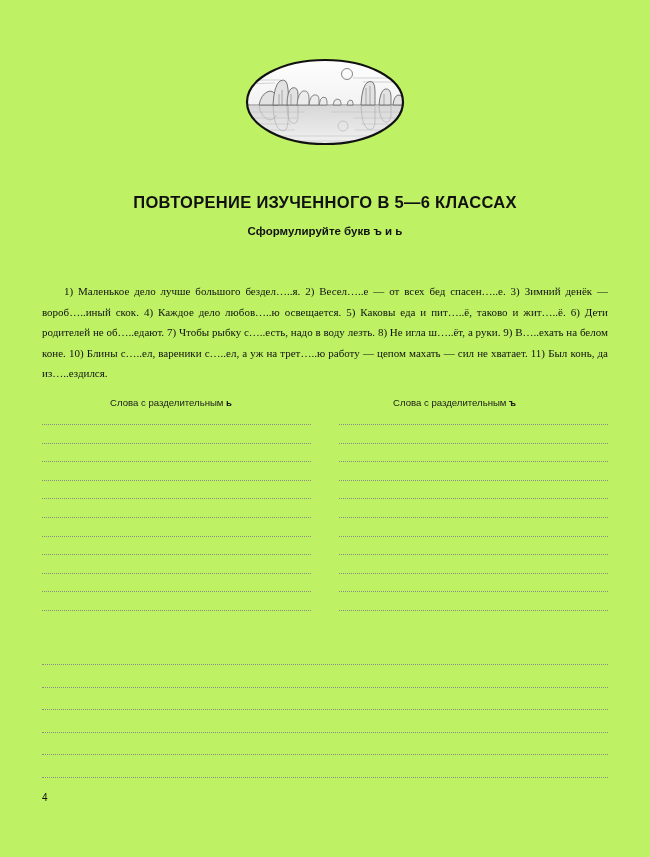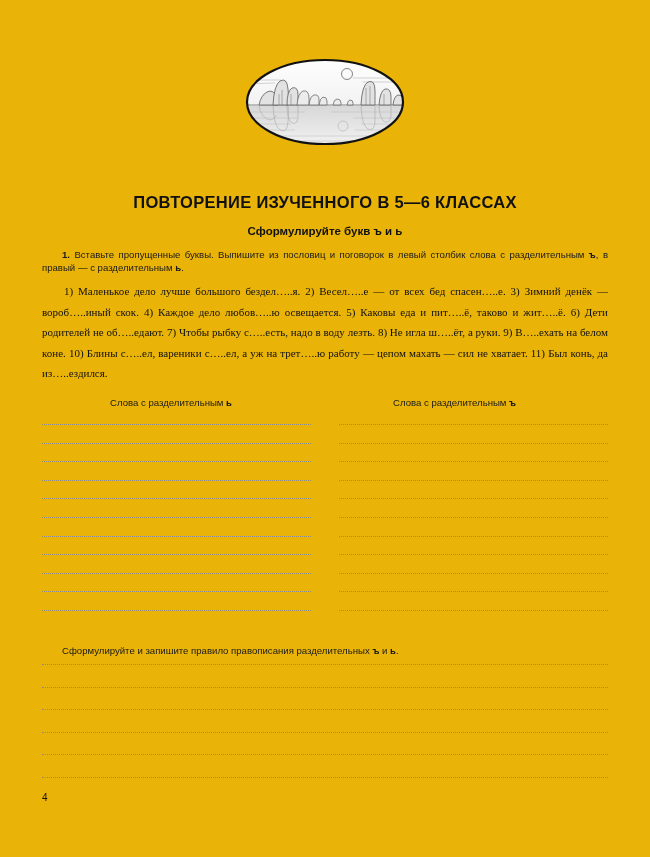--- a/index.html
+++ b/index.html
@@ -12,21 +12,21 @@
     height: 857px;
     position: relative;
     font-family: "Liberation Sans", sans-serif;
     color: #000000;
     overflow: hidden;
   }
 
   .page {
     position: absolute;
     inset: 0;
-    background: #eab308;
+    background: #bef264;
   }
 
   
   .vignette-wrap {
     position: absolute;
     left: 0;
     right: 0;
     top: 56px;
     display: flex;
     justify-content: center;
@@ -243,21 +243,20 @@
       </g>
 
       <ellipse cx="90" cy="46" rx="78" ry="42" fill="none" stroke="#111" stroke-width="2.2"></ellipse>
     </svg>
   </div>
 
   <h1 class="chapter-title">ПОВТОРЕНИЕ ИЗУЧЕННОГО В 5—6 КЛАССАХ</h1>
 
   <h2 class="section-title">Сформулируйте букв ъ и ь</h2>
 
-  <p class="task"><b>1.</b> <span>Вставьте пропущенные буквы. Выпишите из пословиц и поговорок в левый столбик слова с разде­лительным </span><b>ъ</b><span>, в правый — с разделительным </span><b>ь</b><span>.</span></p>
 
   <p class="exercise">1) Маленькое дело лучше большого бездел…..я. 2) Весел…..е — от всех бед спасен…..е. 3) Зимний денёк — вороб…..иный скок. 4) Каждое дело любов…..ю освещается. 5) Каковы еда и пит…..ё, таково и жит…..ё. 6) Дети родителей не об…..едают. 7) Чтобы рыбку с…..есть, надо в воду лезть. 8) Не игла ш…..ёт, а руки. 9) В…..ехать на белом коне. 10) Блины с…..ел, вареники с…..ел, а уж на трет…..ю работу — цепом махать — сил не хватает. 11) Был конь, да из…..ездился.</p>
 
   <div class="col-heads">
     <div class="col-head right"><span>Слова с разделительным </span><b>ь</b></div>
     <div class="col-head left"><span>Слова с разделительным </span><b>ъ</b></div>
   </div>
 
   <div class="two-col-rules">
       <div class="rule-row">
@@ -300,21 +299,20 @@
         <div class="dotline"></div>
         <div class="dotline"></div>
       </div>
       <div class="rule-row">
         <div class="dotline"></div>
         <div class="dotline"></div>
       </div>
     </div>
 
 
-  <p class="subtask two"><span>Сформулируйте и запишите правило правописания разделительных </span><b>ъ</b><span> и </span><b>ь</b><span>.</span></p>
 
   <div class="bottom-rules">
       <div class="dotline"></div>
       <div class="dotline"></div>
       <div class="dotline"></div>
       <div class="dotline"></div>
       <div class="dotline"></div>
       <div class="dotline"></div>
     </div>
 

